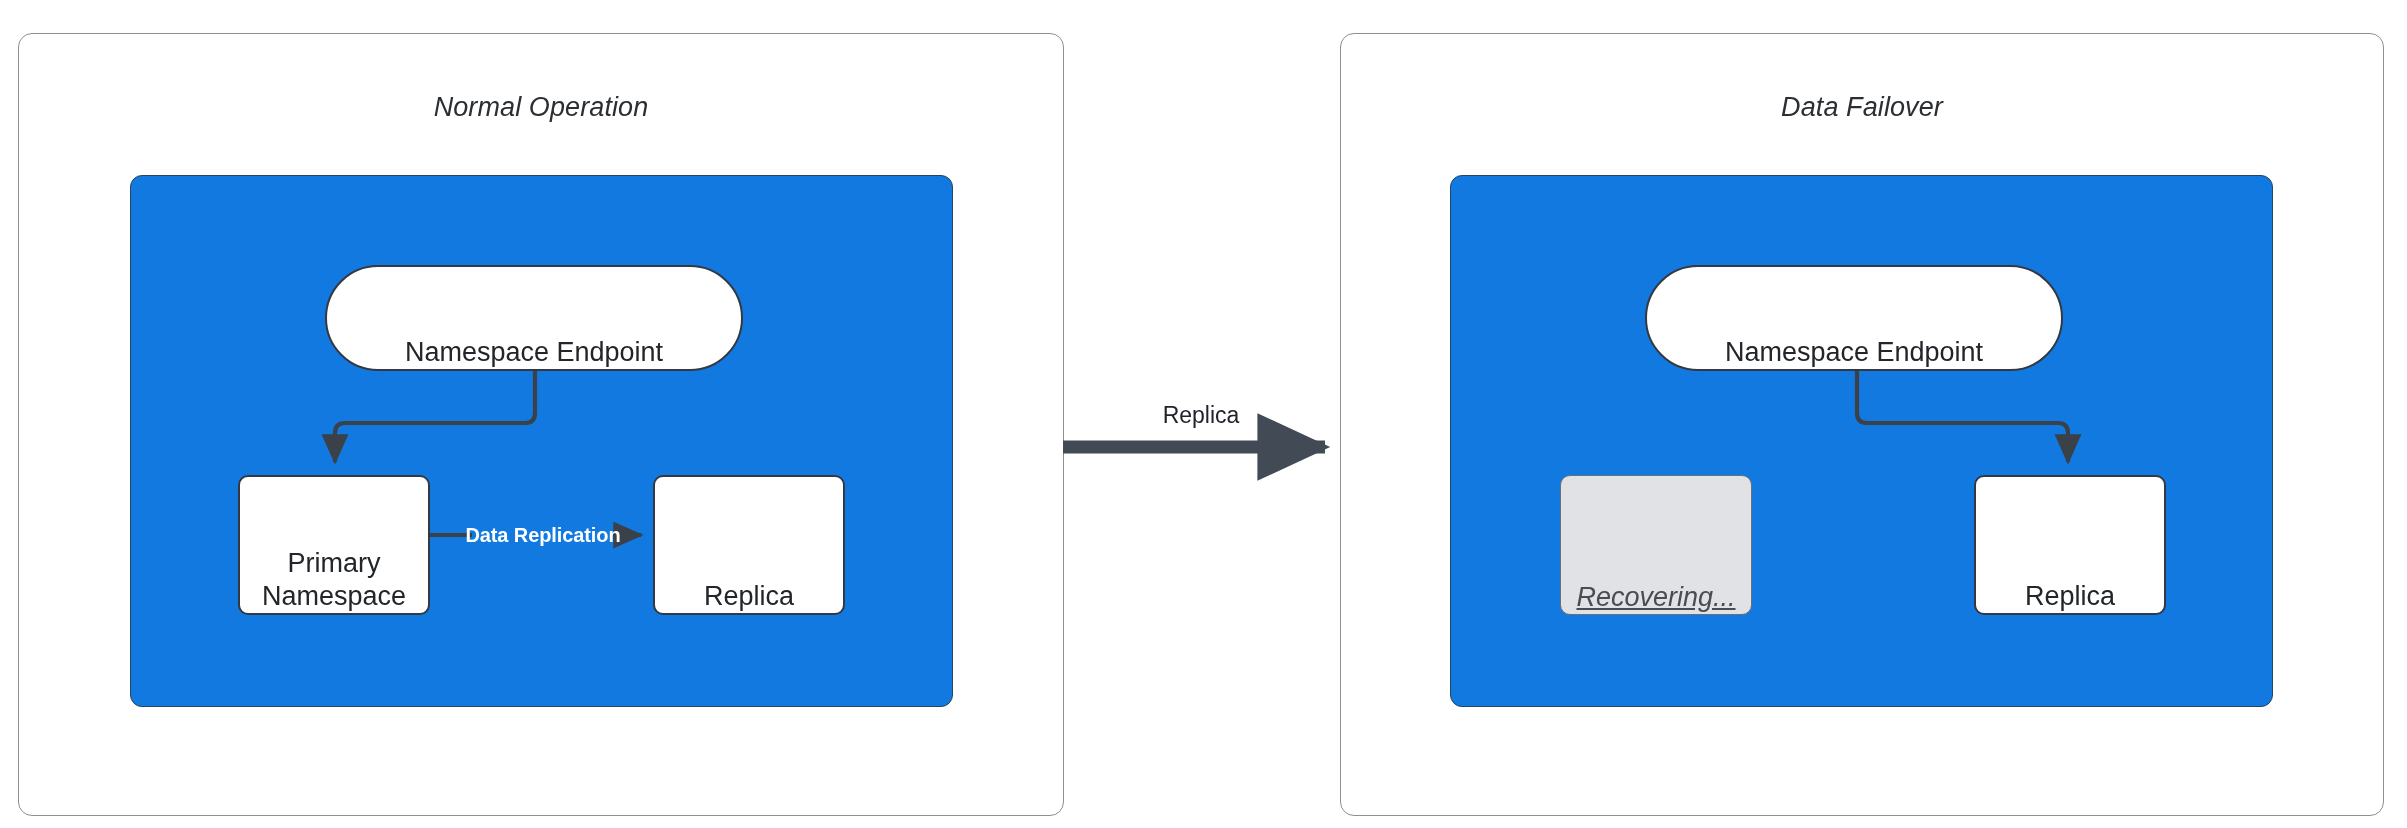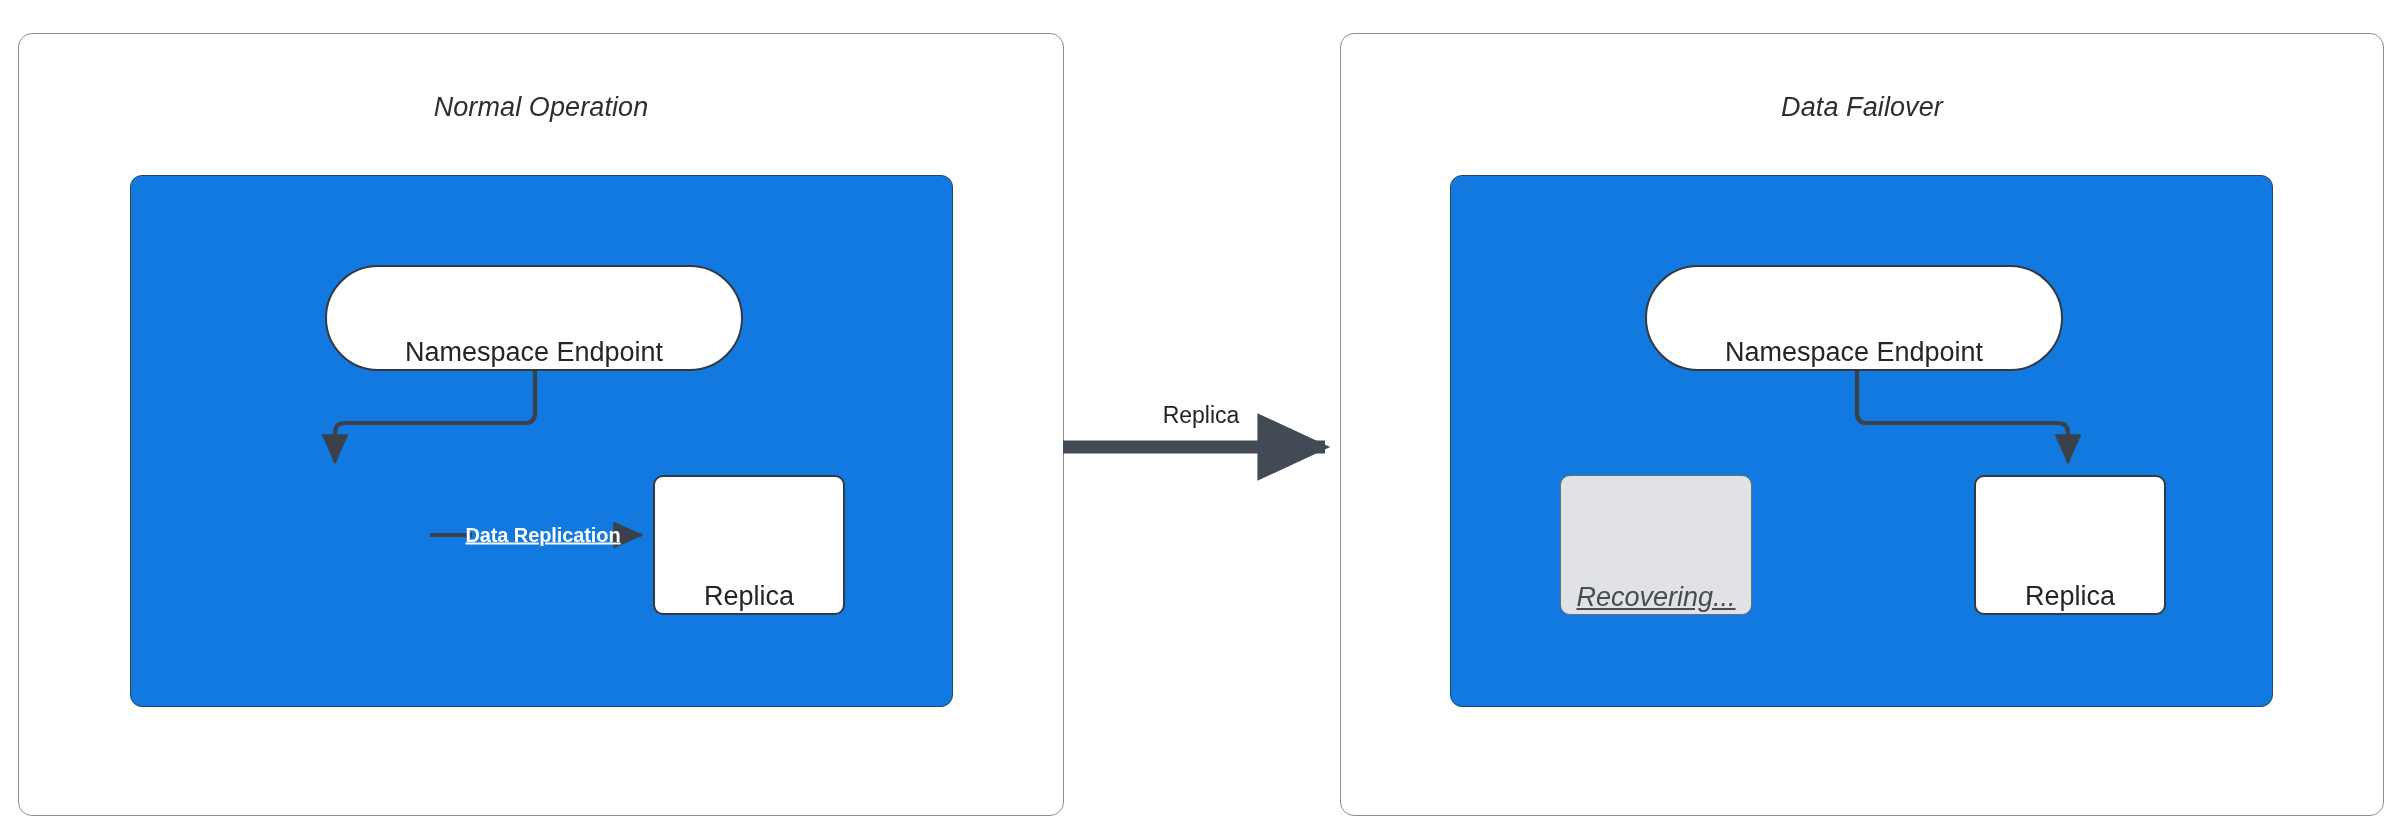--- a/index.html
+++ b/index.html
@@ -107,21 +107,20 @@
     z-index: 5;
     white-space: nowrap;
     transform: translate(-50%, -50%);
   }
   #label-data-replication {
     left: 543px; top: 525px;
     color: #ffffff;
     font-size: 20px;
     font-weight: bold;
     letter-spacing: -0.1px;
-    text-decoration: underline;
   }
   #label-failover {
     left: 1201px; top: 405px;
     color: #20242a;
     font-size: 23px;
   }
 </style>
 </head>
 <body>
 
@@ -158,20 +157,23 @@
   <div class="panel" id="panel-left">
     <div class="panel-title">Normal Operation</div>
   </div>
 
   <div class="blue-box" id="blue-left"></div>
 
   <div class="node pill" id="node-endpoint-left">
     <span>Namespace Endpoint</span>
   </div>
 
+  <div class="node rect" id="node-primary-left">
+    <span><span>Primary</span><br><span>Namespace</span></span>
+  </div>
 
   <div class="node rect" id="node-replica-left">
     <span>Replica</span>
   </div>
 
   <div class="edge-label" id="label-data-replication">Data Replication</div>
 
   <div class="edge-label" id="label-failover">Replica</div>
 
   <div class="panel" id="panel-right">

